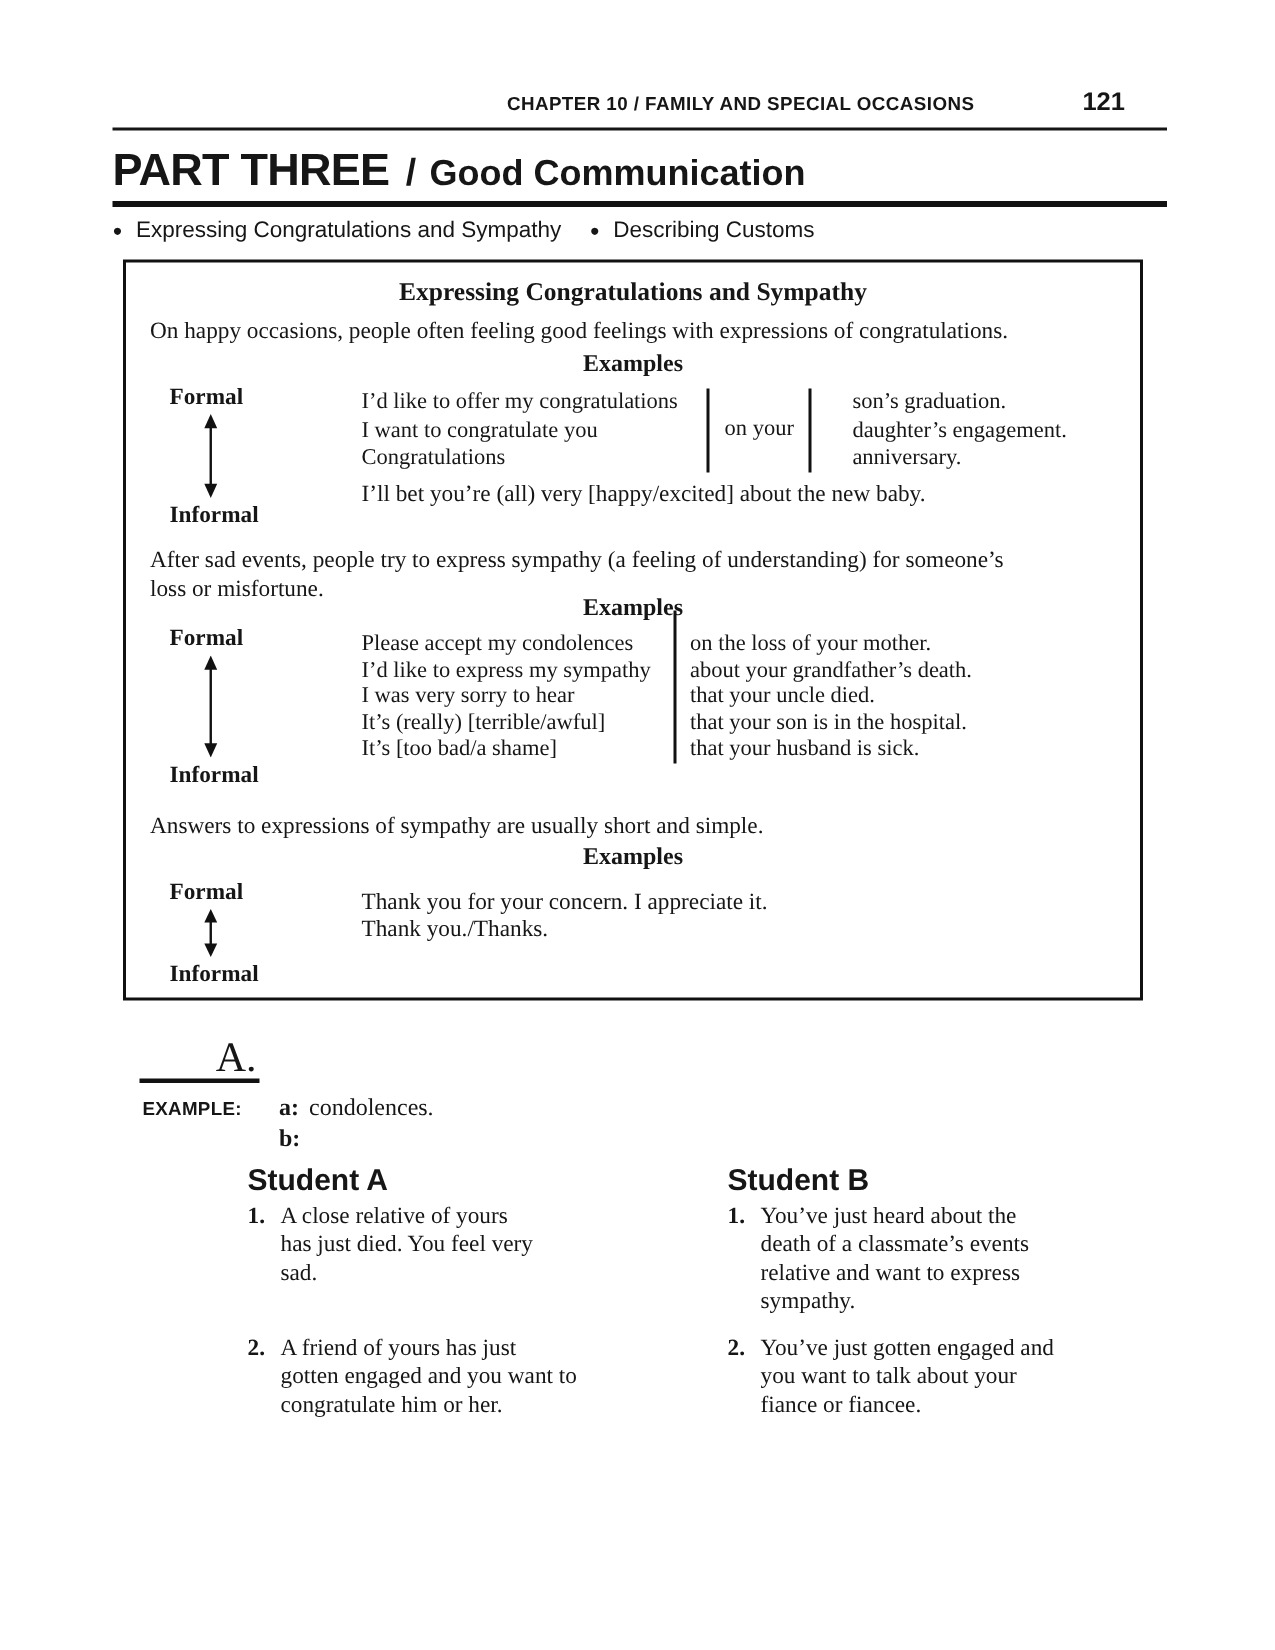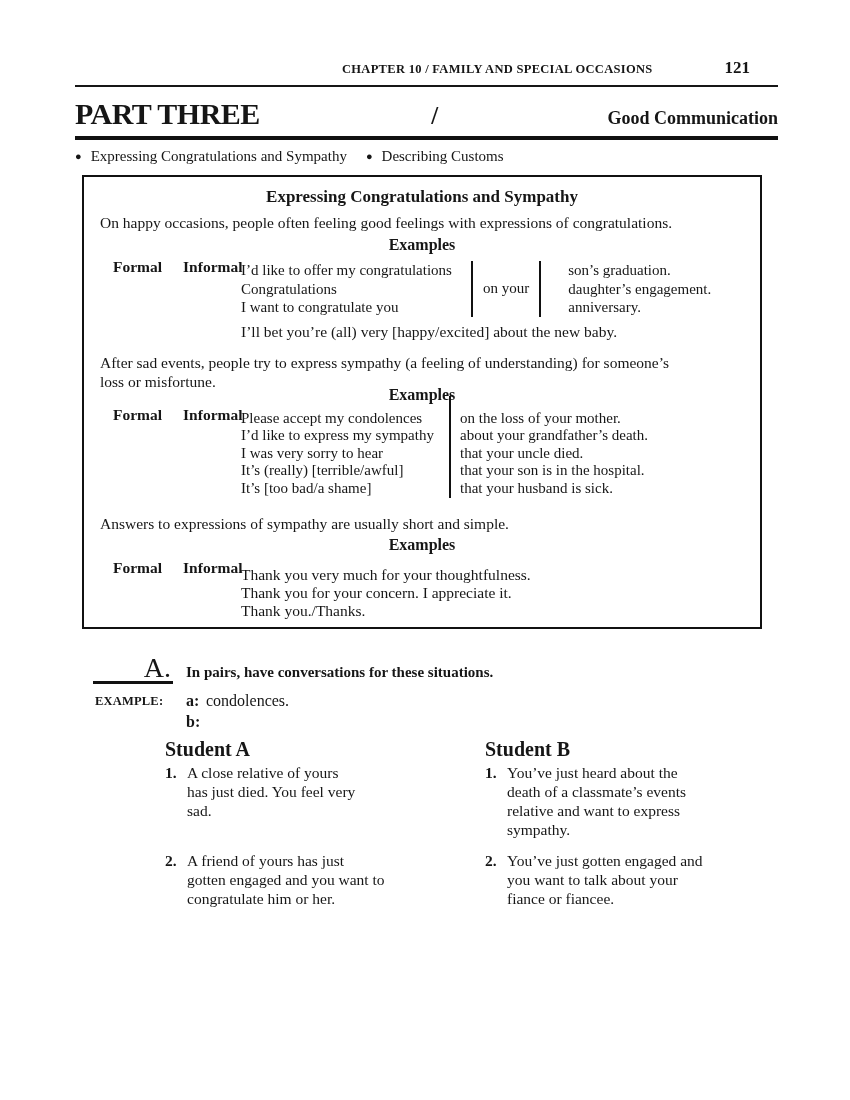--- a/index.html
+++ b/index.html
@@ -3,54 +3,54 @@
 <meta charset="utf-8">
 <style>
   html,body{margin:0;padding:0;background:#e8e8e8;}
   body{width:850px;height:1100px;}
   .page{
     position:relative;width:850px;height:1100px;box-sizing:border-box;
     background:#ffffff;color:#161616;
     font-family:"Liberation Serif","DejaVu Serif",serif;
     padding:58px 72px 0 75px;overflow:hidden;
   }
-  .sans{font-family:Liberation Serif, serif;}
+  .sans{font-family:Liberation Sans, sans-serif;}
 
   
   .running-head{display:flex;justify-content:flex-end;align-items:baseline;}
   .chapter-heading{font-weight:bold;font-size:12.5px;letter-spacing:.3px;}
   .page-number{font-weight:bold;font-size:17px;margin-left:72px;margin-right:28px;}
   .head-rule{height:2px;background:#161616;margin-top:7px;}
 
   
-  .part-row{display:flex;align-items:baseline;margin-top:12px;padding-bottom:3px;border-bottom:4px solid #111;line-height:30px;justify-content:space-between;}
+  .part-row{display:flex;align-items:baseline;margin-top:12px;padding-bottom:3px;border-bottom:4px solid #111;line-height:30px;}
   .part-title{font-weight:bold;font-size:30px;letter-spacing:-.5px;}
   .part-separator{font-weight:bold;font-size:25px;margin:0 9px 0 11px;}
-  .part-subtitle{font-weight:bold;font-size:18px;}
+  .part-subtitle{font-weight:bold;font-size:24px;}
   .topics{display:flex;align-items:center;margin-top:7px;font-size:15px;line-height:18px;}
   .topic{display:flex;align-items:center;}
   .topic + .topic{margin-left:19px;}
   .topic-bullet{font-size:11px;margin-right:9px;}
 
   
   .comm-box{margin-top:10px;margin-left:7px;width:680px;box-sizing:border-box;
     border:2.5px solid #111;padding:10px 0 7px 0;}
   .box-title{text-align:center;font-weight:bold;font-size:17px;line-height:20px;}
   .box-para{margin:6px 16px 0 16px;font-size:15.5px;line-height:19px;white-space:nowrap;}
   .box-para.tight{margin-top:12px;}
   .box-para.answers-intro{margin-top:16px;}
   .examples-heading{text-align:center;font-weight:bold;font-size:16px;line-height:18px;margin-top:4px;}
   .examples-heading.second{margin-top:-5px;}
   .examples-heading.third{margin-top:3px;}
 
   .group{display:flex;margin-top:4px;}
   .group.g2{margin-top:2px;}
   .group.g3{margin-top:5px;}
   .scale-col{width:123px;box-sizing:border-box;padding-left:29px;flex-shrink:0;
-    display:flex;flex-direction:row;align-items:flex-start;}
+    display:flex;flex-direction:column;align-items:flex-start;}
   .scale-label{font-weight:bold;font-size:15.5px;line-height:17px;}
   .v-arrow{display:block;margin:3px 0 3px 21px;}
   .group-content{flex:1;font-size:15px;margin-left:34px;}
 
   .congrats-table{display:flex;align-items:stretch;margin-top:3px;}
   .congrats-left{width:230px;flex-shrink:0;line-height:18.5px;white-space:nowrap;}
   .vbar{width:2px;background:#111;}
   .connector-cell{display:flex;align-items:center;padding:0 10px;white-space:nowrap;}
   .congrats-right{padding-left:27px;line-height:18.5px;white-space:nowrap;}
   .informal-line{margin-top:6px;font-size:15.5px;line-height:18px;white-space:nowrap;}
@@ -128,22 +128,22 @@
           <line x1="6.5" y1="7" x2="6.5" y2="49" stroke="#111" stroke-width="1.6"></line>
           <polygon points="6.5,0 10.8,9.5 2.2,9.5" fill="#111"></polygon>
           <polygon points="6.5,56 10.8,46.5 2.2,46.5" fill="#111"></polygon>
         </svg>
         <span class="scale-label">Informal</span>
       </div>
       <div class="group-content">
         <div class="congrats-table">
           <div class="congrats-left">
             <div>I’d like to offer my congratulations</div>
+            <div>I want to congratulate you</div>
             <div>Congratulations</div>
-            <div>I want to congratulate you</div>
           </div>
           <div class="vbar"></div>
           <div class="connector-cell">on your</div>
           <div class="vbar"></div>
           <div class="congrats-right">
             <div>son’s graduation.</div>
             <div>daughter’s engagement.</div>
             <div>anniversary.</div>
           </div>
         </div>
@@ -194,33 +194,31 @@
         <span class="scale-label">Formal</span>
         <svg class="v-arrow" width="13" height="32" viewBox="0 0 13 32">
           <line x1="6.5" y1="6" x2="6.5" y2="26" stroke="#111" stroke-width="1.6"></line>
           <polygon points="6.5,0 10.8,9 2.2,9" fill="#111"></polygon>
           <polygon points="6.5,32 10.8,23 2.2,23" fill="#111"></polygon>
         </svg>
         <span class="scale-label">Informal</span>
       </div>
       <div class="group-content">
         <div class="answers-list">
-          <div>Thank you very much for your thoughtfulness.</div>
           <div>Thank you for your concern. I appreciate it.</div>
           <div>Thank you./Thanks.</div>
         </div>
       </div>
     </div>
   </div>
 
   <div class="exercise-head">
     <div class="a-rule">
       <span class="a-letter">A.</span>
     </div>
-    <span class="a-instruction sans">In pairs, have conversations for these situations.</span>
   </div>
 
   <div class="example-row">
     <span class="example-label sans">EXAMPLE:</span>
     <div class="dialog">
       <div class="dialog-entry">
         <span class="dialog-marker">a:</span>
         <div class="entry-lines">
           <div>condolences.</div>
         </div>

